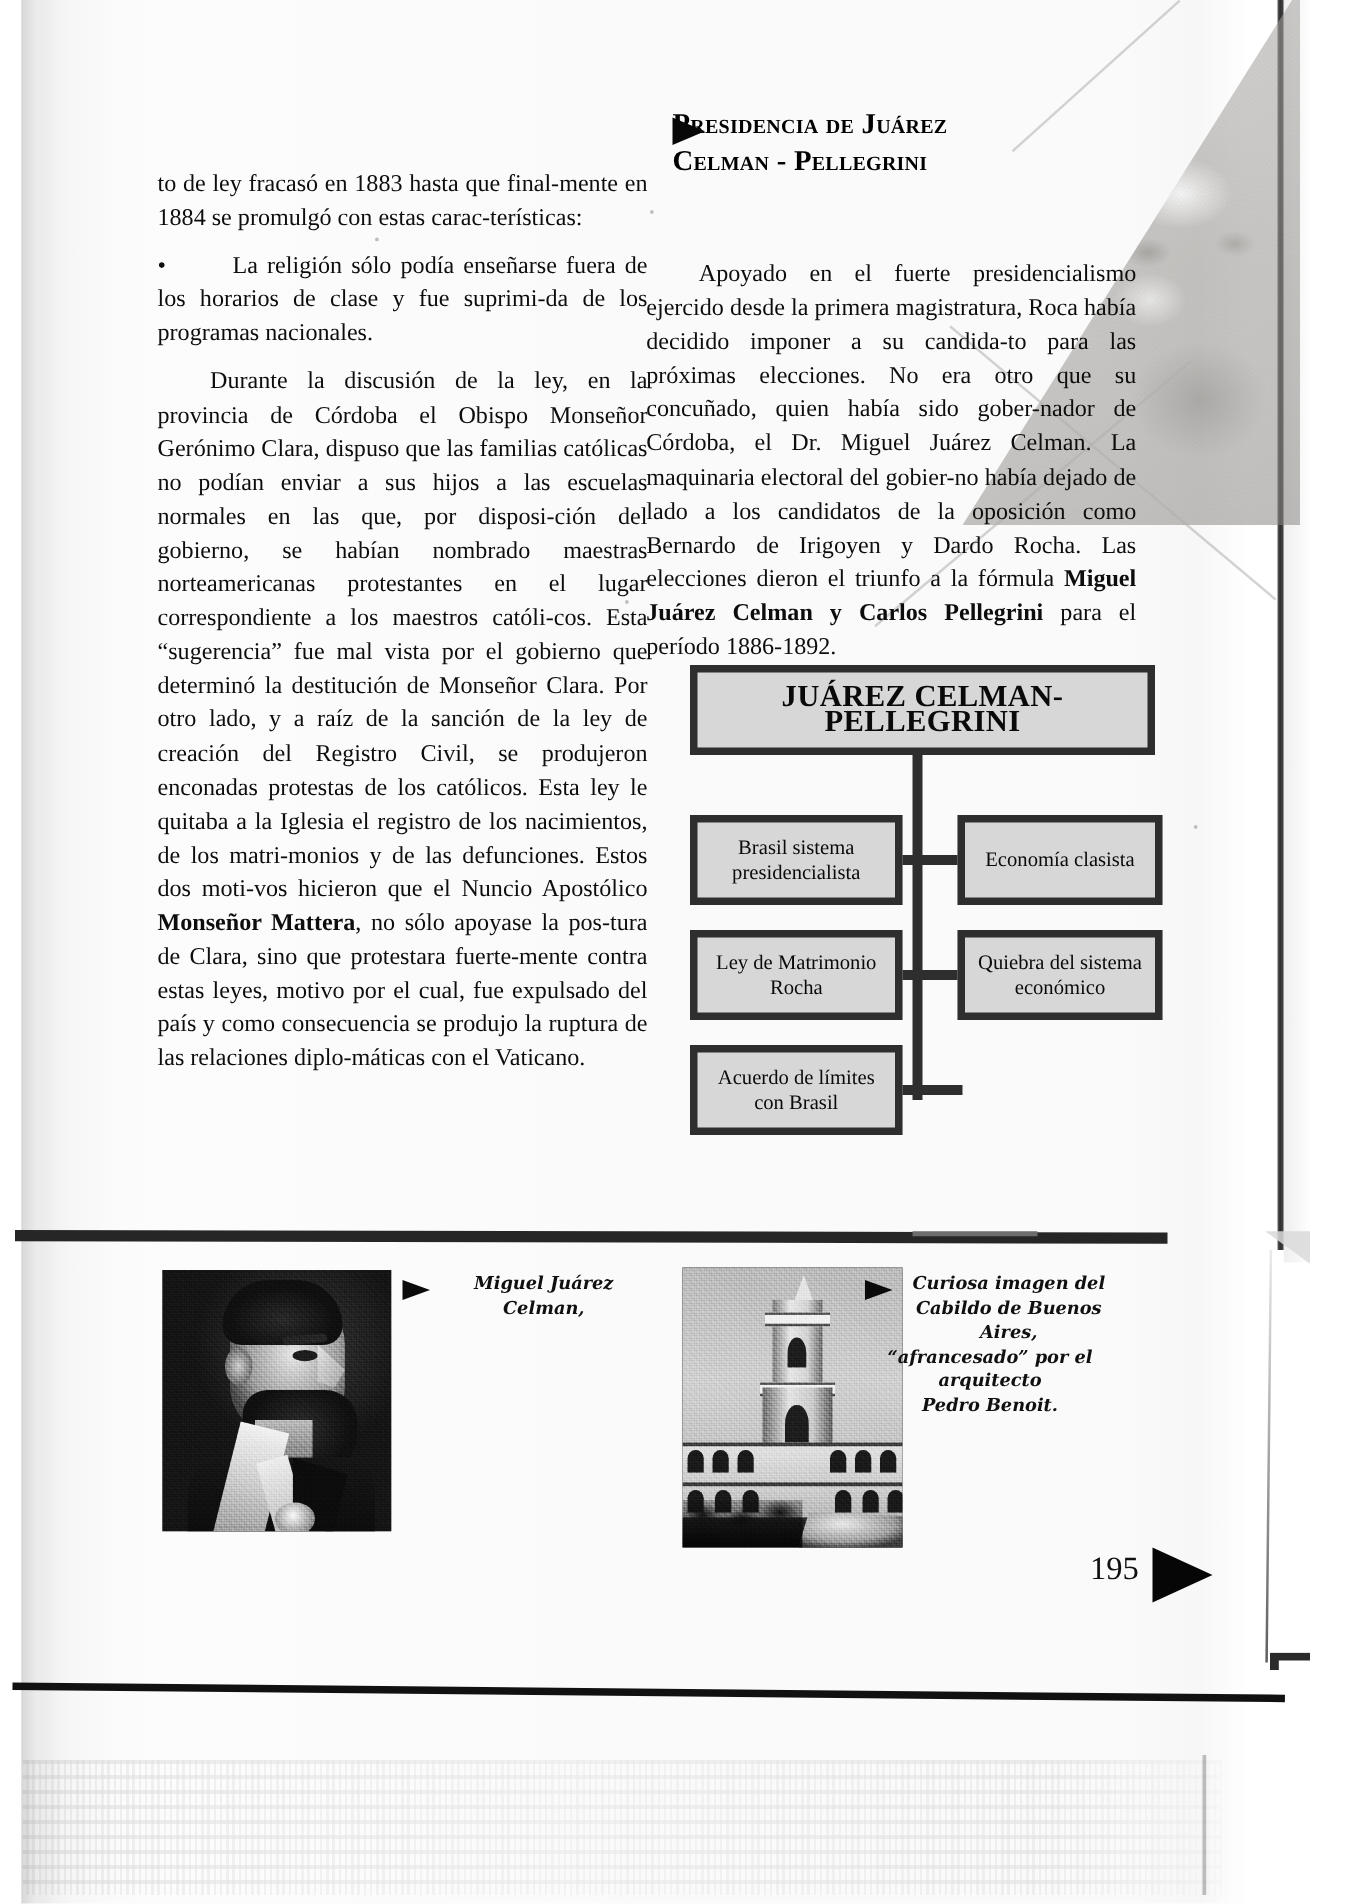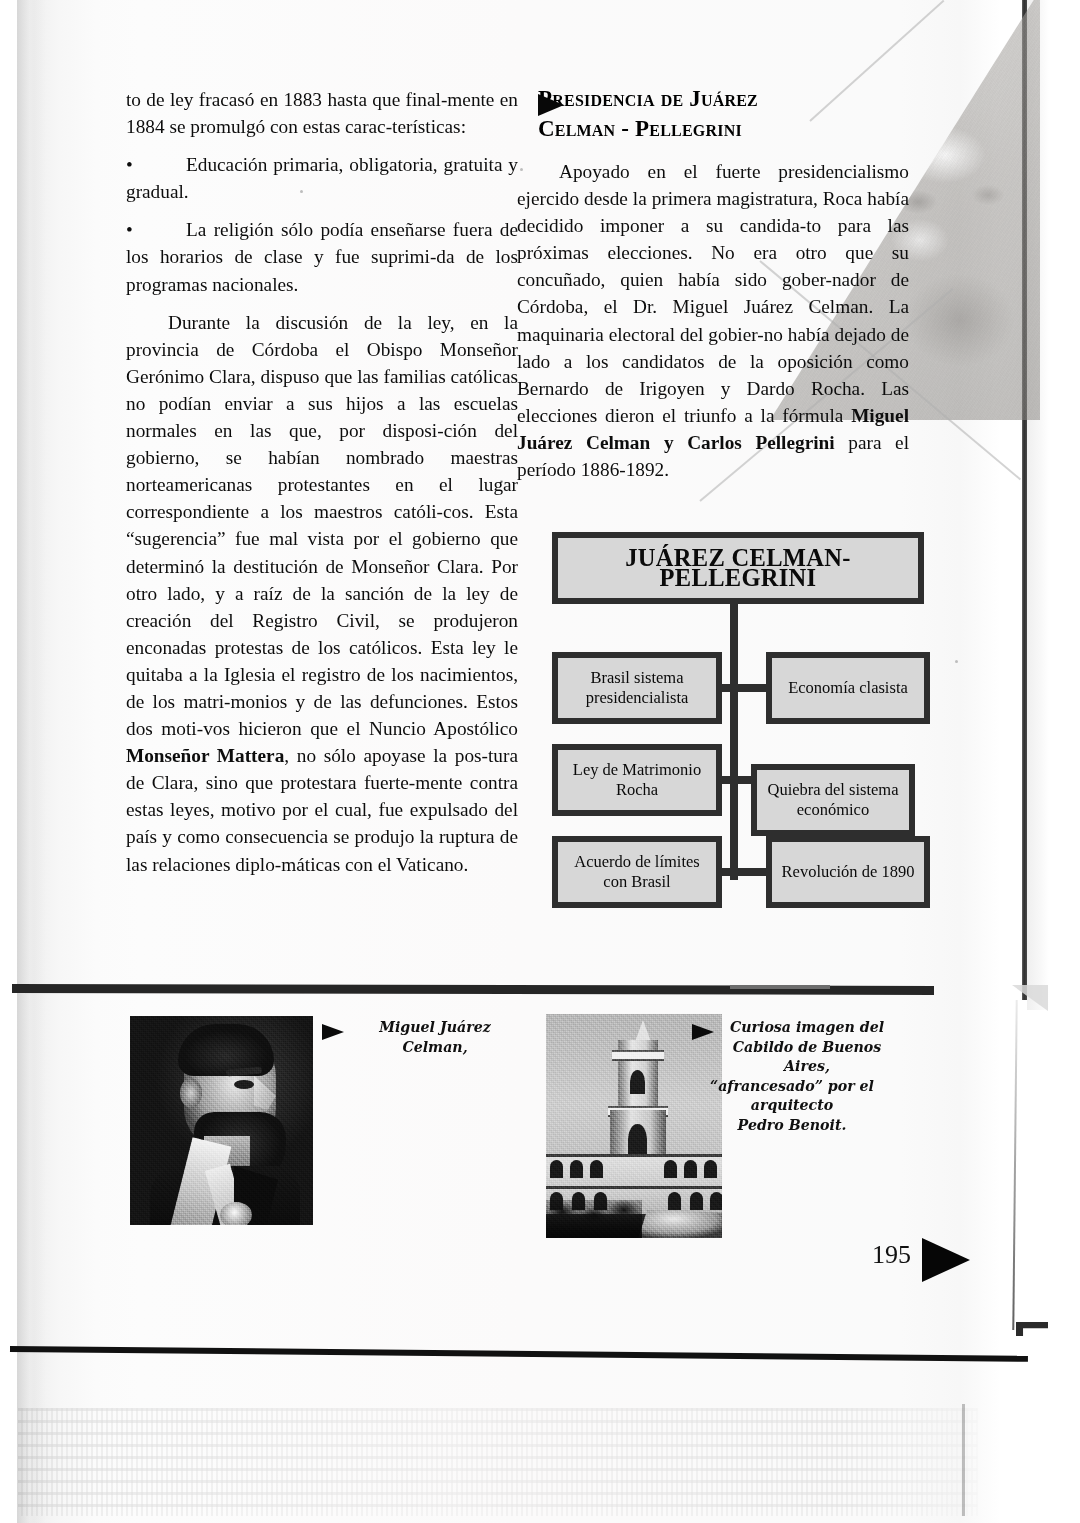--- a/index.html
+++ b/index.html
@@ -108,20 +108,21 @@
 
   
   .col {
     position: absolute;
     font-size: 19.3px;
     line-height: 27.1px;
     color: #0d0d0d;
     text-align: justify;
     text-justify: inter-word;
     hyphens: manual;
+    margin-top: 48px;
   }
   .col.left  { left: 126px; top: 86px;  width: 392px; }
   .col.right { left: 517px; top: 86px;  width: 392px; }
 
   .col p { margin: 0; }
   .p-indent { text-indent: 42px; }
   .bullet-p {
     text-indent: 0;
     padding-left: 0;
     margin-top: 4px !important;
@@ -175,21 +176,21 @@
     font-size: 24.5px;
     font-weight: 700;
     letter-spacing: 0.3px;
   }
   .dg-left  { left: 0px;   width: 170px; height: 72px; }
   .dg-right { left: 214px; width: 170px; height: 72px; }
   .dg-r1 { top: 120px; }
   .dg-r2 { top: 212px; }
   .dg-r3 { top: 304px; }
   .dg-right.dg-r1 { left: 214px; width: 164px; }
-  .dg-right.dg-r2 { left: 199px; width: 164px; margin-top: 20px; }
+  .dg-right.dg-r2 { left: 214px; width: 164px; }
   .dg-right.dg-r3 { left: 214px; width: 164px; }
 
   .dg-spine {
     position: absolute;
     left: 178px; top: 72px; width: 8px; height: 276px;
     background: #2e2e2e;
   }
   .dg-stub {
     position: absolute;
     height: 8px;
@@ -483,21 +484,20 @@
   <div class="wm-line" style="left:810px; top:120px; width:180px; height:2px; transform:rotate(-42deg);"></div>
 
   <div class="speck" style="left:300px; top:190px; width:3px; height:3px;"></div>
   <div class="speck" style="left:520px; top:168px; width:3px; height:3px;"></div>
   <div class="speck" style="left:500px; top:480px; width:3px; height:3px;"></div>
   <div class="speck" style="left:955px; top:660px; width:3px; height:3px;"></div>
 
   <div class="col left">
     <p>to de ley fracasó en 1883 hasta que final-mente en 1884 se promulgó con estas carac-terísticas:</p>
 
-    <p class="bullet-p gap-before"><span class="bdot">•</span><span>Educación primaria, obligatoria, gratuita y gradual.</span></p>
 
     <p class="bullet-p gap-before"><span class="bdot">•</span><span>La religión sólo podía enseñarse fuera de los horarios de clase y fue suprimi-da de los programas nacionales.</span></p>
 
     <p class="p-indent gap-before"><span>Durante la discusión de la ley, en la provincia de Córdoba el Obispo Monseñor Gerónimo Clara, dispuso que las familias católicas no podían enviar a sus hijos a las escuelas normales en las que, por disposi-ción del gobierno, se habían nombrado maestras norteamericanas protestantes en el lugar correspondiente a los maestros católi-cos. Esta “sugerencia” fue mal vista por el gobierno que determinó la destitución de Monseñor Clara. Por otro lado, y a raíz de la sanción de la ley de creación del Registro Civil, se produjeron enconadas protestas de los católicos. Esta ley le quitaba a la Iglesia el registro de los nacimientos, de los matri-monios y de las defunciones. Estos dos moti-vos hicieron que el Nuncio Apostólico </span><b>Monseñor Mattera</b><span>, no sólo apoyase la pos-tura de Clara, sino que protestara fuerte-mente contra estas leyes, motivo por el cual, fue expulsado del país y como consecuencia se produjo la ruptura de las relaciones diplo-máticas con el Vaticano.</span></p>
   </div>
 
   <div class="section-head">
     <span class="head-marker"></span>
     <span class="line">Presidencia de Juárez</span>
     <span class="line">Celman - Pellegrini</span>
@@ -517,21 +517,20 @@
     <div class="dg-stub dg-stub-l" style="top:336px;"></div>
     <div class="dg-stub dg-stub-r" style="top:152px;"></div>
     <div class="dg-stub dg-stub-r" style="top:244px;"></div>
     <div class="dg-stub dg-stub-r" style="top:336px;"></div>
 
     <div class="dg-box dg-left dg-r1">Brasil sistema presidencialista</div>
     <div class="dg-box dg-right dg-r1">Economía clasista</div>
     <div class="dg-box dg-left dg-r2">Ley de Matrimonio Rocha</div>
     <div class="dg-box dg-right dg-r2">Quiebra del sistema económico</div>
     <div class="dg-box dg-left dg-r3">Acuerdo de límites con Brasil</div>
-    <div class="dg-box dg-right dg-r3">Revolución de 1890</div>
   </div>
 
   <div class="rule-top"></div>
   <div class="rule-top-hi"></div>
   <div class="rule-bottom"></div>
 
   <div class="photo photo-portrait">
     <div class="pt-bg"></div>
     <div class="pt-head"></div>
     <div class="pt-hair"></div>

